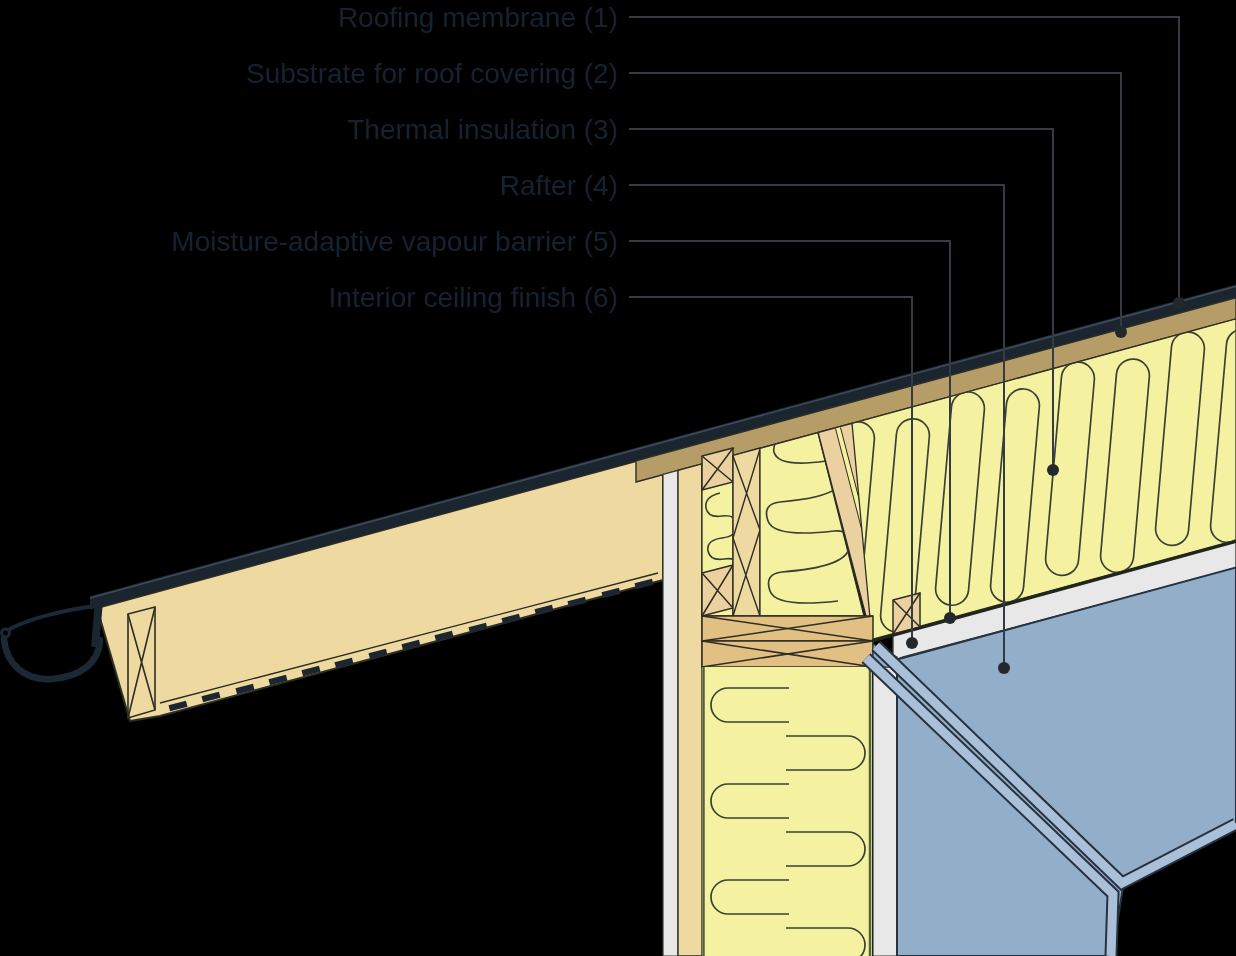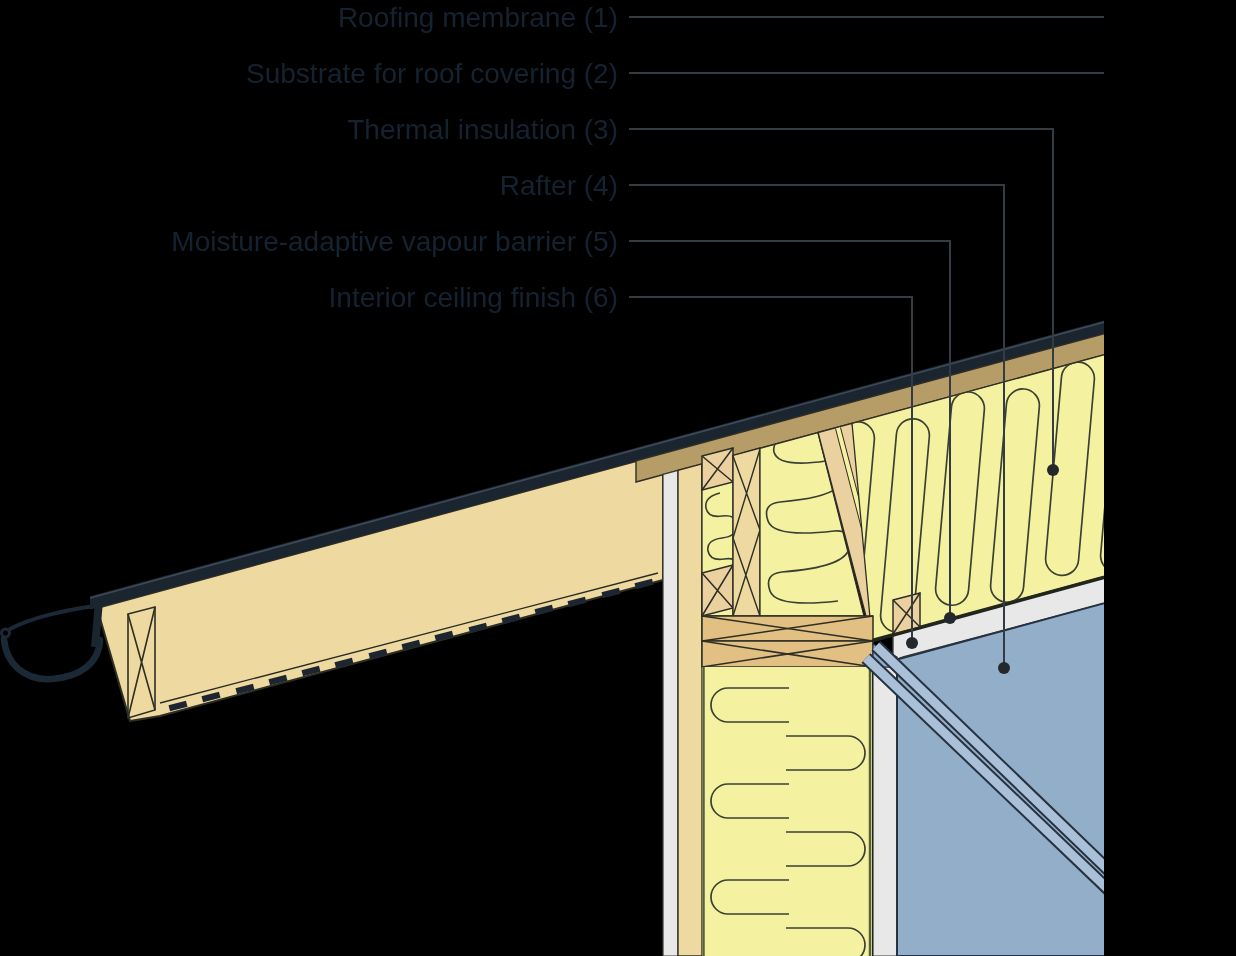--- a/index.html
+++ b/index.html
@@ -1,16 +1,16 @@
 <!DOCTYPE html>
 <html><head>
 <meta charset="utf-8">
 <style>
   html,body{margin:0;padding:0;background:#000;}
-  .stage{position:relative;width:1104px;height:956px;background:#000;overflow:hidden;
+  .stage{position:relative;width:1236px;height:956px;background:#000;overflow:hidden;
          font-family:"Liberation Sans",sans-serif;}
   svg{position:absolute;left:0;top:0;}
   text.callout{font-family:"Liberation Sans",sans-serif;font-size:28px;fill:#152230;}
 </style>
 </head>
 <body>
 
 <div class="stage">
 <svg width="1236" height="956" viewBox="0 0 1236 956">
 

